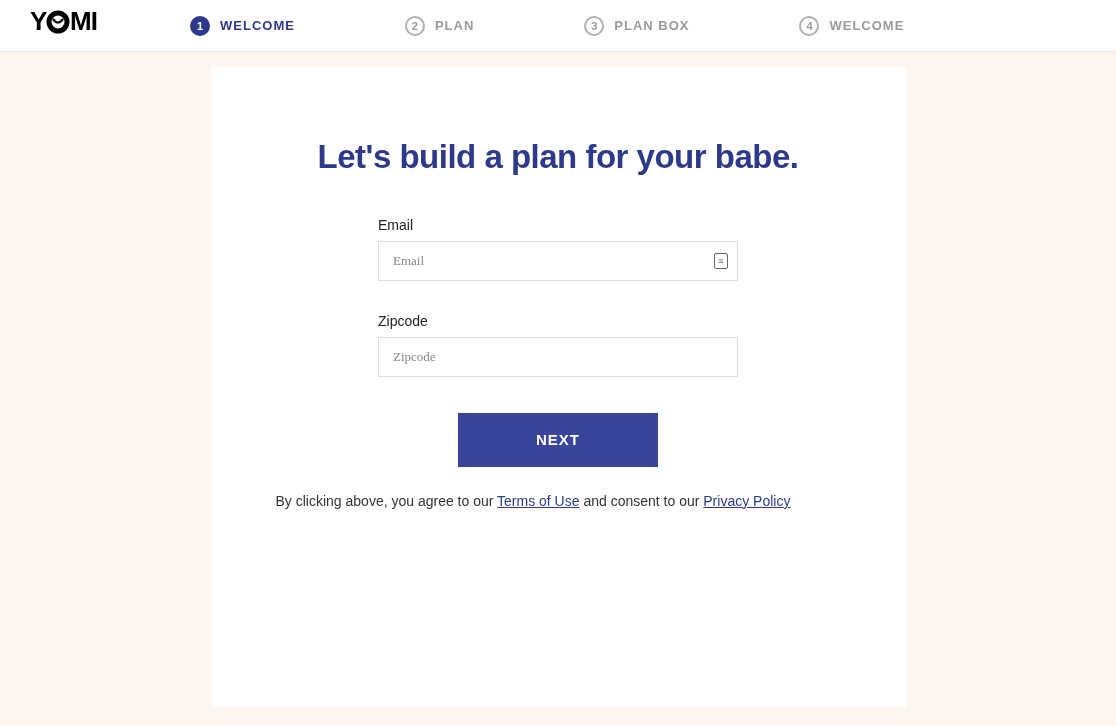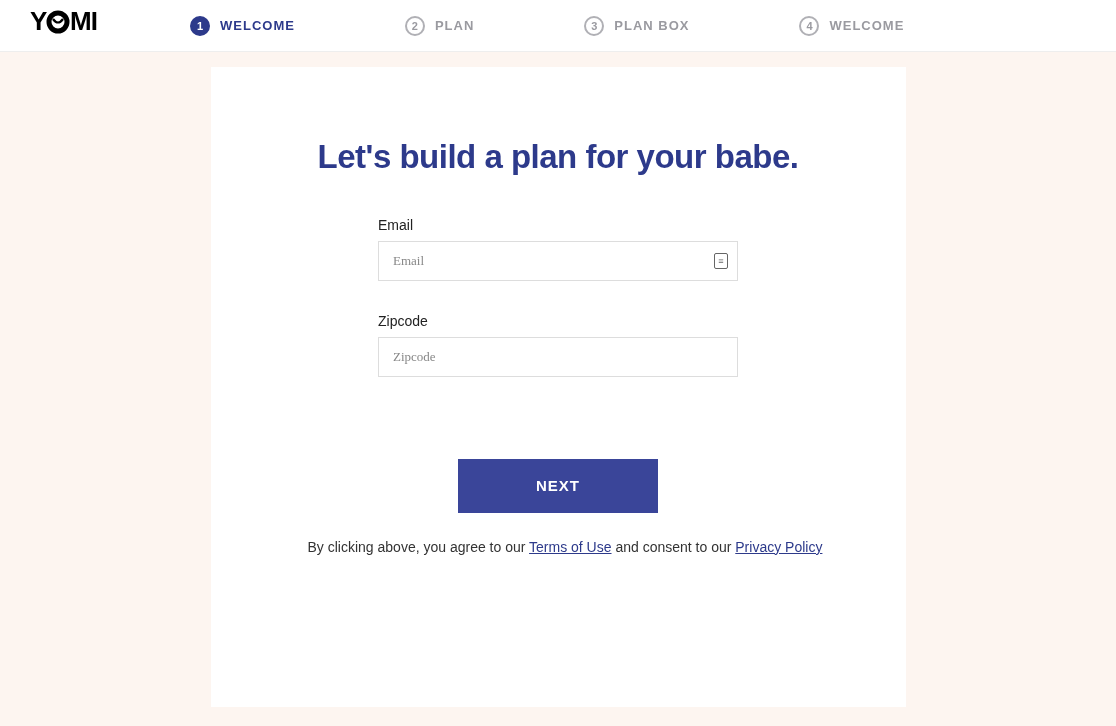--- a/index.html
+++ b/index.html
@@ -128,30 +128,29 @@
     .next-button {
       display: block;
       width: 200px;
       height: 54px;
       background: #3a4599;
       color: #fff;
       border: none;
       font-size: 15px;
       font-weight: bold;
       letter-spacing: 1px;
-      margin: 82px auto 24px;
+      margin: 36px auto 24px;
       cursor: pointer;
     }
     .consent {
       font-size: 14px;
       color: #333;
       text-align: left;
       line-height: 1.5;
       padding: 0 0px;
-      margin-left: 32px;
     }
     .consent a {
       color: #2d3a8b;
       text-decoration: underline;
     }
   </style>
 </head>
 <body>
 
 <div class="header">

